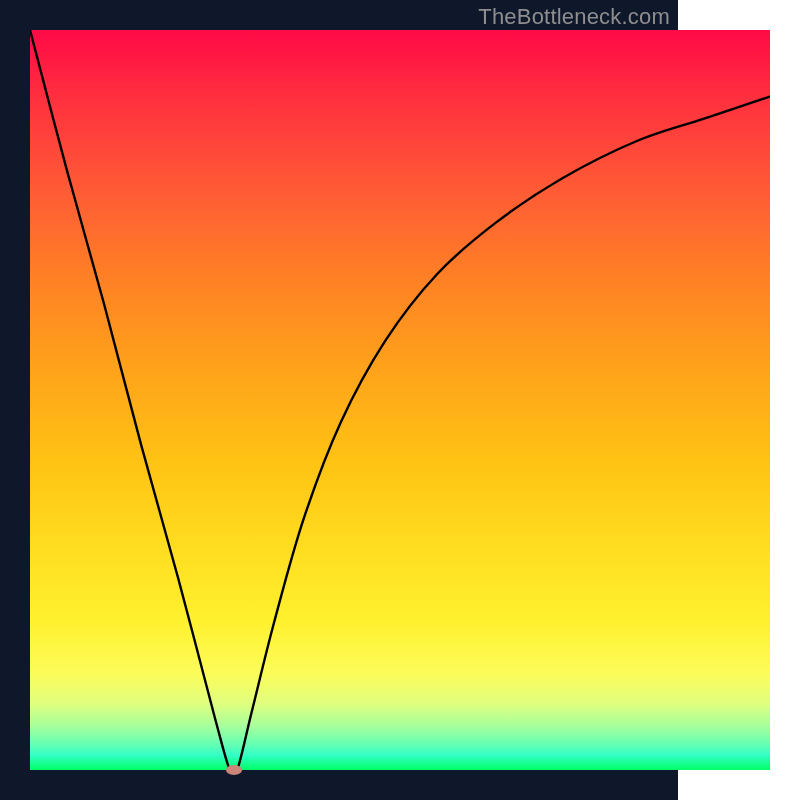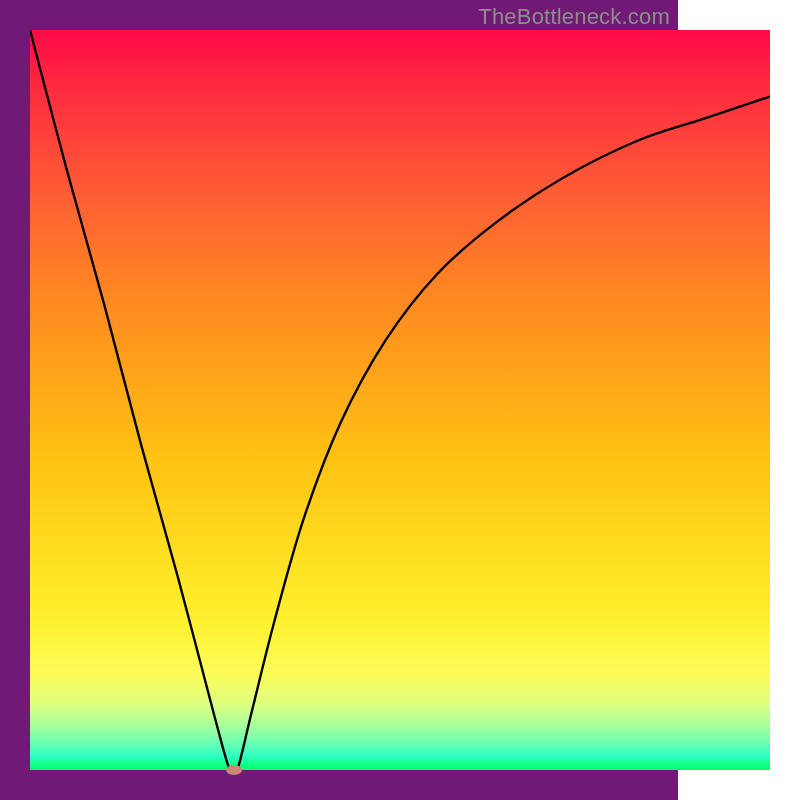--- a/index.html
+++ b/index.html
@@ -1,20 +1,20 @@
 <!DOCTYPE html>
 <html><head>
 <meta charset="utf-8">
 <style>
   * { margin: 0; padding: 0; box-sizing: border-box; }
   html, body { width: 800px; height: 800px; overflow: hidden; }
   .outer {
     width: 678px;
     height: 800px;
-    background: #701a75;
+    background: #0f172a;
     position: relative;
   }
   .plot {
     position: absolute;
     left: 30px;
     top: 30px;
     width: 740px;
     height: 740px;
     background: linear-gradient(to bottom,
       #ff0a46 0%,

